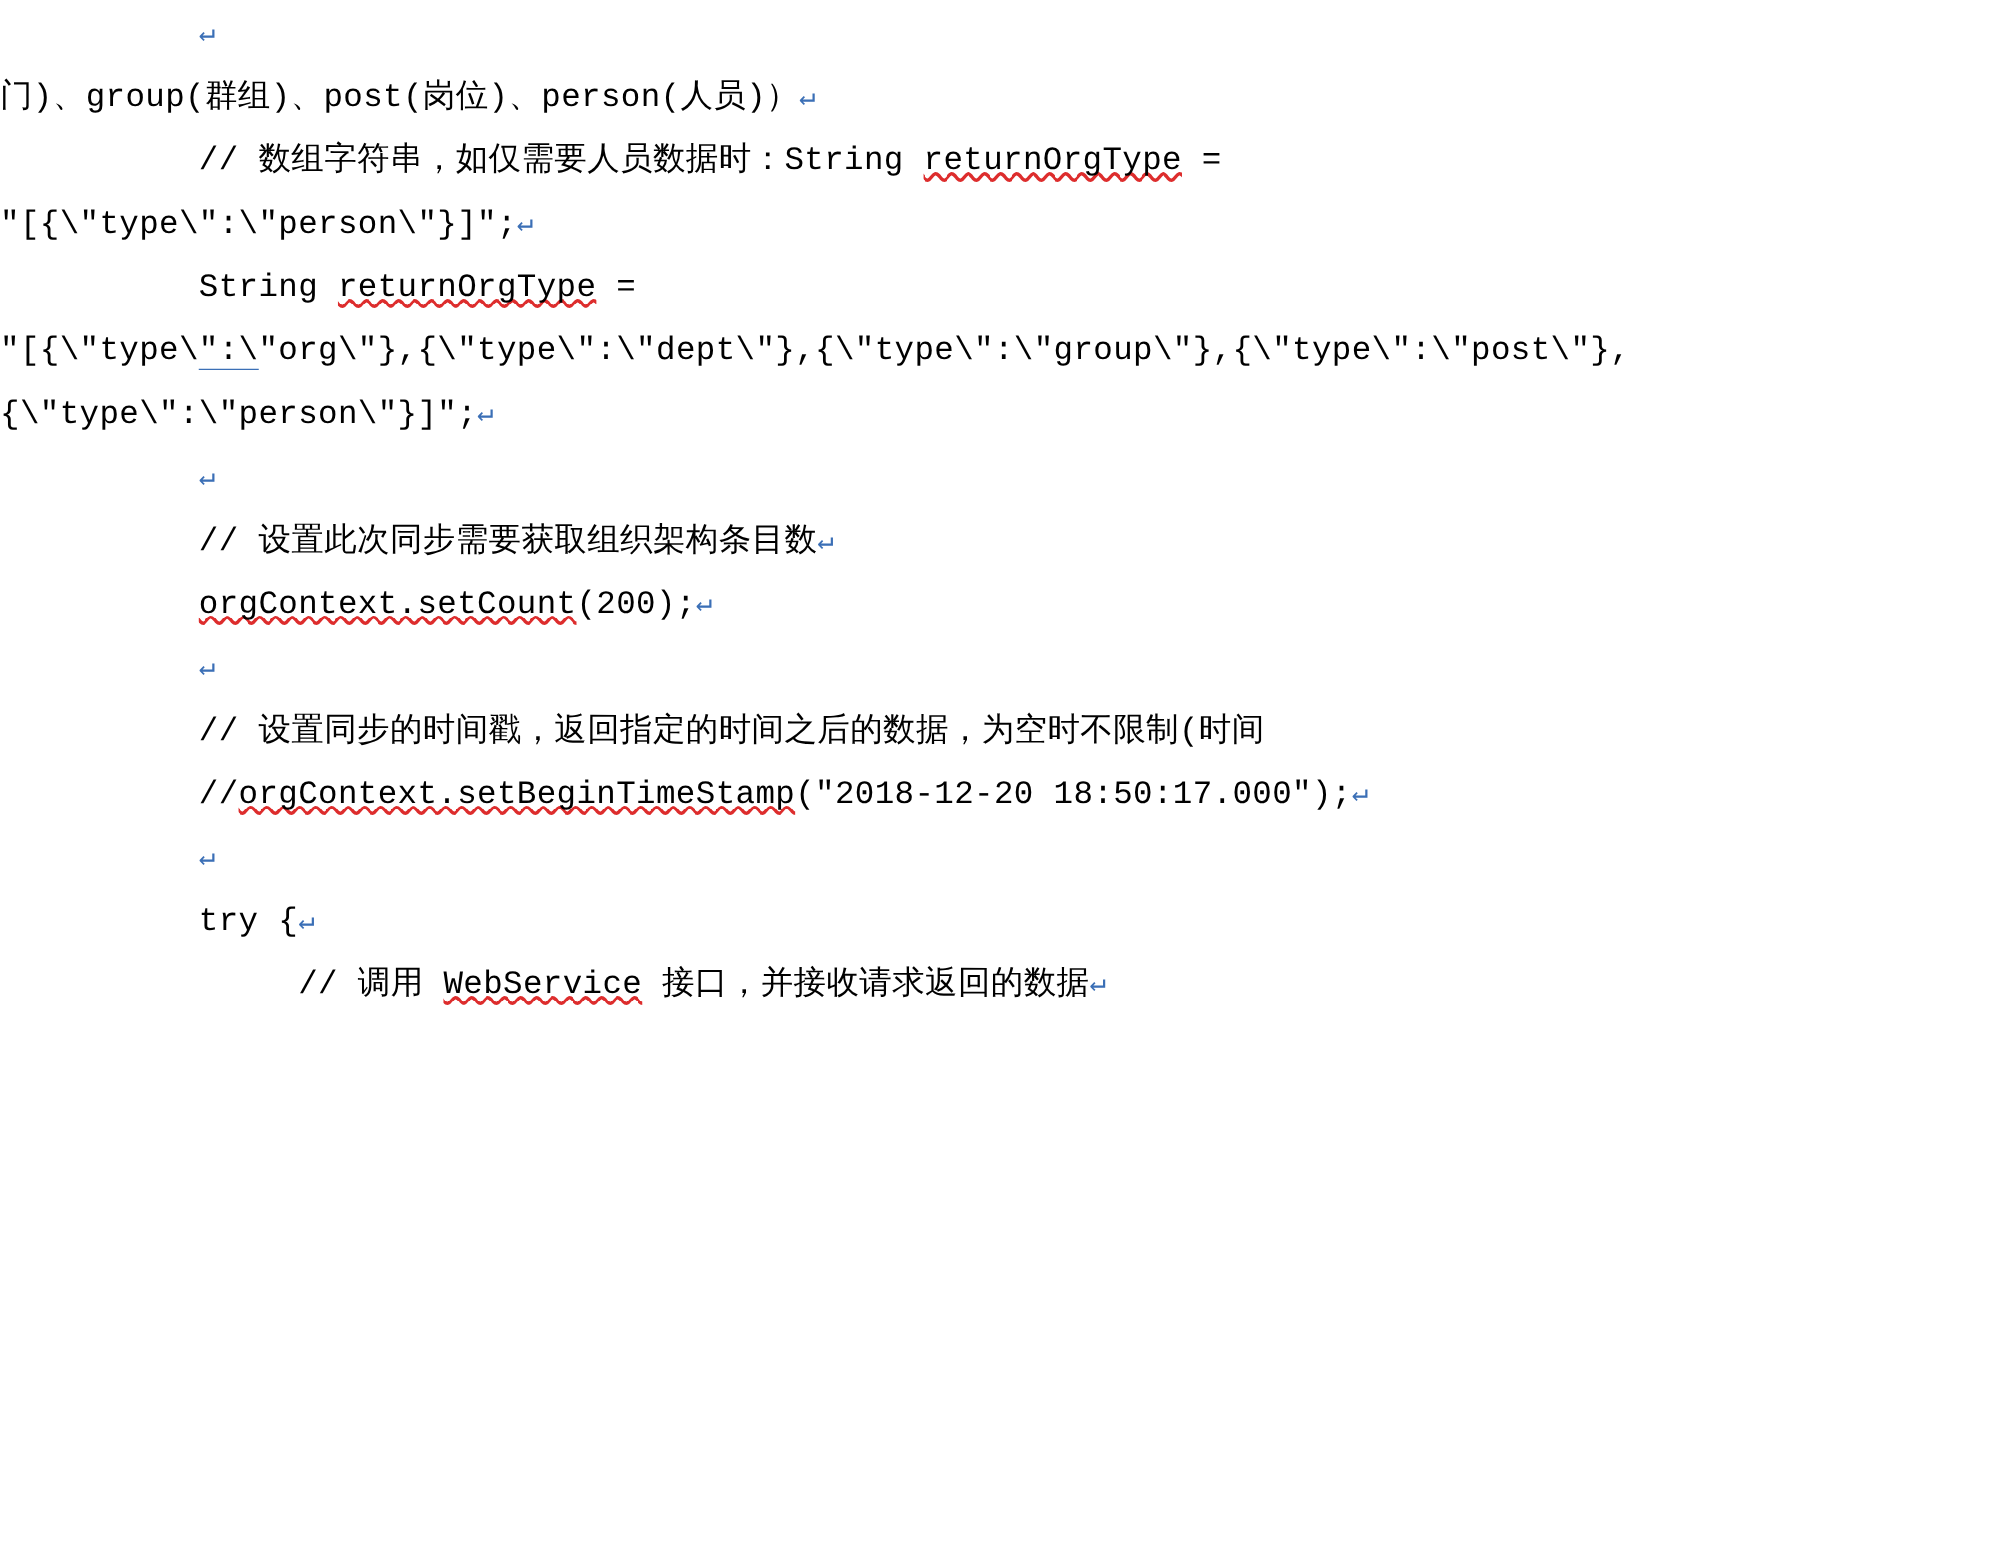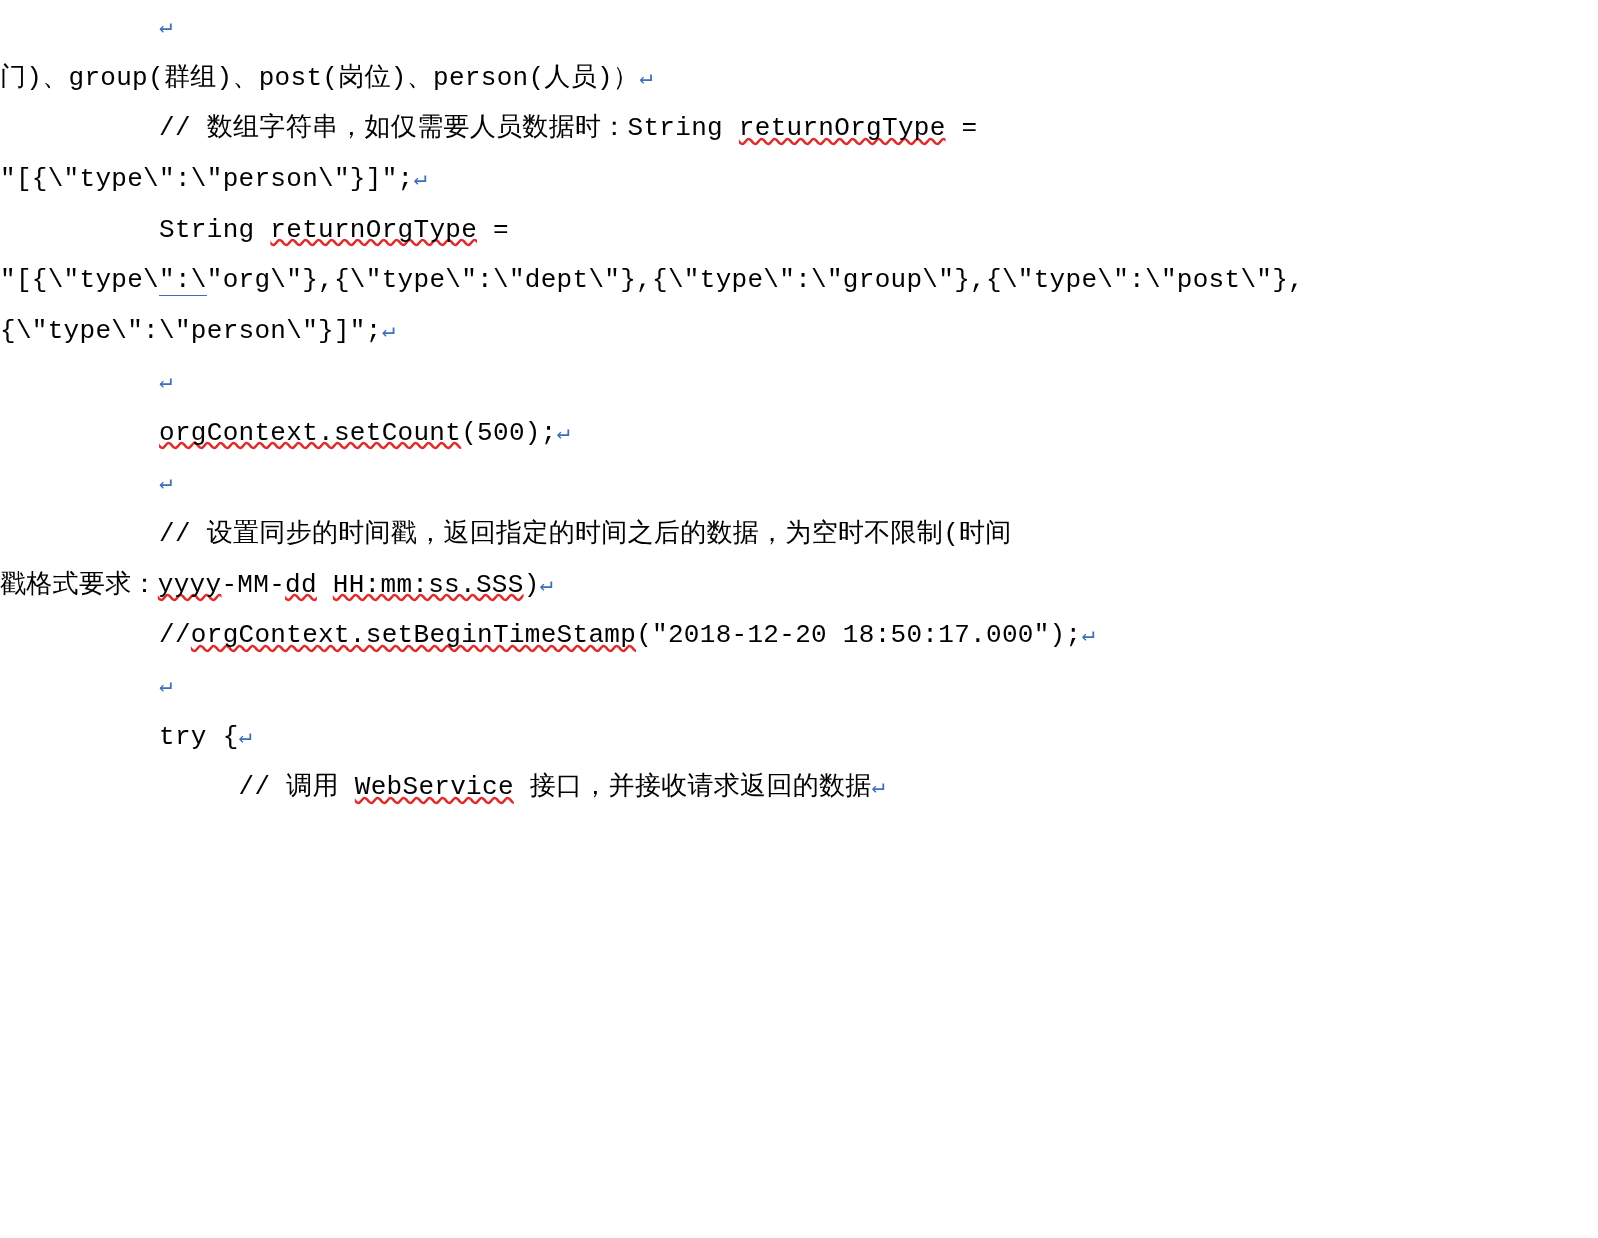--- a/index.html
+++ b/index.html
@@ -48,27 +48,27 @@
 <div class="line"><span>          // 数组字符串，如仅需要人员数据时：String </span><span class="squig-red">returnOrgType</span><span> = </span></div>
 <div class="line"><span>"[{\"type\":\"person\"}]";</span><span class="nl-arrow">↵</span></div>
 
 <div class="line"><span>          String </span><span class="squig-red">returnOrgType</span><span> = </span></div>
 <div class="line"><span>"[{\"type\</span><span class="blue-uline">":\</span><span>"org\"},{\"type\":\"dept\"},{\"type\":\"group\"},{\"type\":\"post\"},</span></div>
 <div class="line"><span>{\"type\":\"person\"}]";</span><span class="nl-arrow">↵</span></div>
 
 
 <div class="line"><span>          </span><span class="nl-arrow">↵</span></div>
 
+<div class="line"><span>          // 设置此次同步需要获取组织架构条目数</span><span class="nl-arrow">↵</span></div>
 
-<div class="line"><span>          </span><span class="squig-red">orgContext.setCount</span><span>(500);</span><span class="nl-arrow">↵</span></div>
+<div class="line"><span>          </span><span class="squig-red">orgContext.setCount</span><span>(200);</span><span class="nl-arrow">↵</span></div>
 
 <div class="line"><span>          </span><span class="nl-arrow">↵</span></div>
 
 <div class="line"><span>          // 设置同步的时间戳，返回指定的时间之后的数据，为空时不限制(时间</span></div>
-<div class="line"><span>戳格式要求：</span><span class="squig-red">yyyy</span><span>-MM-</span><span class="squig-red">dd</span><span> </span><span class="squig-red">HH:mm:ss.SSS</span><span>)</span><span class="nl-arrow">↵</span></div>
 
 <div class="line"><span>          //</span><span class="squig-red">orgContext.setBeginTimeStamp</span><span>("2018-12-20 18:50:17.000");</span><span class="nl-arrow">↵</span></div>
 
 <div class="line"><span>          </span><span class="nl-arrow">↵</span></div>
 
 <div class="line"><span>          try {</span><span class="nl-arrow">↵</span></div>
 
 <div class="line"><span>               // 调用 </span><span class="squig-red">WebService</span><span> 接口，并接收请求返回的数据</span><span class="nl-arrow">↵</span></div>
 
 

